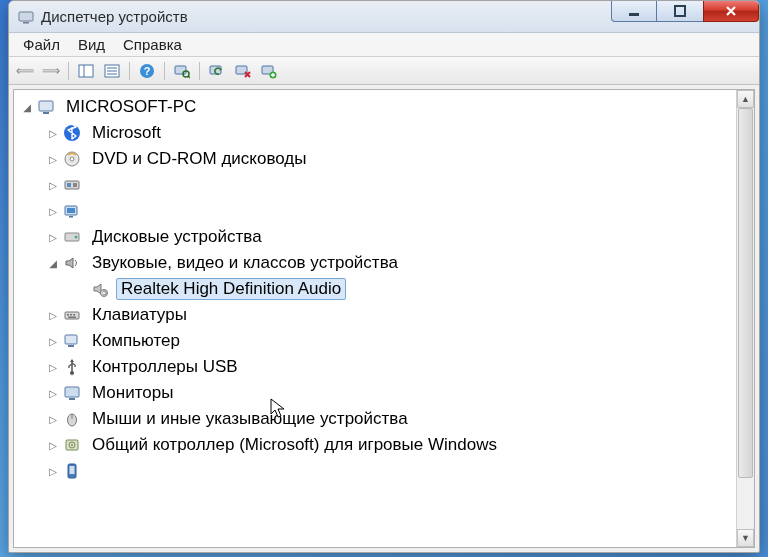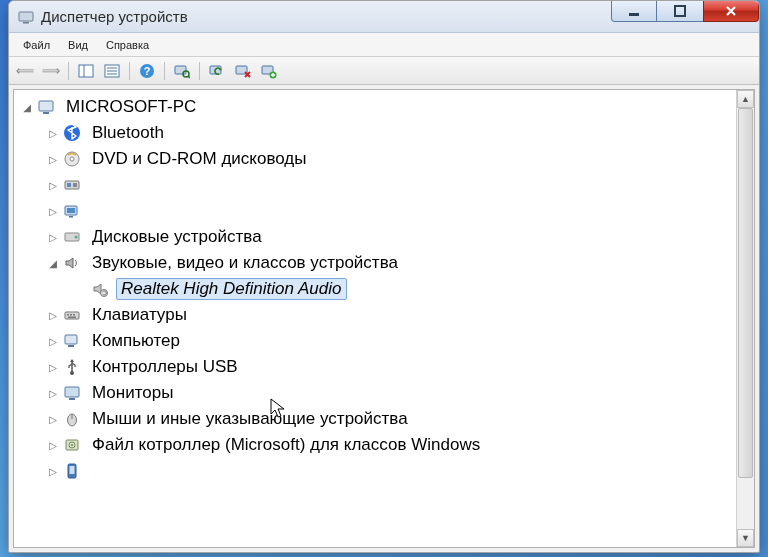--- a/index.html
+++ b/index.html
@@ -66,21 +66,21 @@
   }
   .win-btn.max { border-left: none; border-right: none; }
   .menubar {
     height: 24px;
     background: #f5f5f5;
     display: flex;
     align-items: center;
     padding-left: 6px;
     gap: 2px;
     border-bottom: 1px solid #d0d0d0;
-    font-size: 11px;
+    font-size: 15px;
     color: #222;
   }
   .menu-item { padding: 2px 8px; }
   .toolbar {
     height: 28px;
     background: linear-gradient(#f8f8f8,#e8e8e8);
     display: flex; align-items: center;
     padding-left: 4px;
     gap: 2px;
     border-bottom: 1px solid #c0c0c0;
@@ -129,21 +129,20 @@
     width: 20px; height: 20px;
     margin-right: 6px;
     display: inline-flex; align-items: center; justify-content: center;
     font-size: 16px;
   }
   .node.selected .label {
     background: #d8e8f8;
     border: 1px solid #7aa8d8;
     border-radius: 2px;
     padding: 0px 4px;
-    font-style: italic;
   }
   .label { padding: 0 4px; }
   .indent-0 { padding-left: 2px; }
   .indent-1 { padding-left: 28px; }
   .indent-2 { padding-left: 72px; }
   .scrollbar {
     width: 18px;
     background: #f0f0f0;
     border-left: 1px solid #d0d0d0;
     display: flex; flex-direction: column;
@@ -284,21 +283,21 @@
       </div>
 
       <div class="node indent-1">
         <span class="expander">▷</span>
         <span class="dev-icon">
             <svg width="18" height="18" viewBox="0 0 18 18">
               <circle cx="9" cy="9" r="8" fill="#2a6edb"></circle>
               <path d="M9 3 v12 l4 -3 -8 -6 8 -3 -4 -3" fill="none" stroke="#fff" stroke-width="1.4" stroke-linejoin="round"></path>
             </svg>
           </span>
-        <span class="label">Bluetooth</span>
+        <span class="label">Microsoft</span>
       </div>
 
       <div class="node indent-1">
         <span class="expander">▷</span>
         <span class="dev-icon">
             <svg width="18" height="18" viewBox="0 0 18 18">
               <circle cx="9" cy="9" r="7" fill="#e8e8e8" stroke="#888"></circle>
               <circle cx="9" cy="9" r="2" fill="#fff" stroke="#888"></circle>
               <path d="M5 5 a6 6 0 0 1 8 0" fill="none" stroke="#d8b048" stroke-width="2"></path>
             </svg>
@@ -424,21 +423,21 @@
 
       <div class="node indent-1">
         <span class="expander">▷</span>
         <span class="dev-icon">
             <svg width="18" height="18" viewBox="0 0 18 18">
               <rect x="3" y="4" width="12" height="10" rx="1" fill="#d8e2c8" stroke="#7a8a5a"></rect>
               <circle cx="9" cy="9" r="3" fill="none" stroke="#7a8a5a"></circle>
               <circle cx="9" cy="9" r="1" fill="#7a8a5a"></circle>
             </svg>
           </span>
-        <span class="label">Файл котроллер (Microsoft) для классов Windows</span>
+        <span class="label">Общий котроллер (Microsoft) для игровые Windows</span>
       </div>
 
       <div class="node indent-1">
         <span class="expander">▷</span>
         <span class="dev-icon">
             <svg width="18" height="18" viewBox="0 0 18 18">
               <rect x="5" y="2" width="8" height="14" rx="1.5" fill="#4a7ab8" stroke="#2a5a98"></rect>
               <rect x="6.5" y="4" width="5" height="8" fill="#cde"></rect>
             </svg>
           </span>

